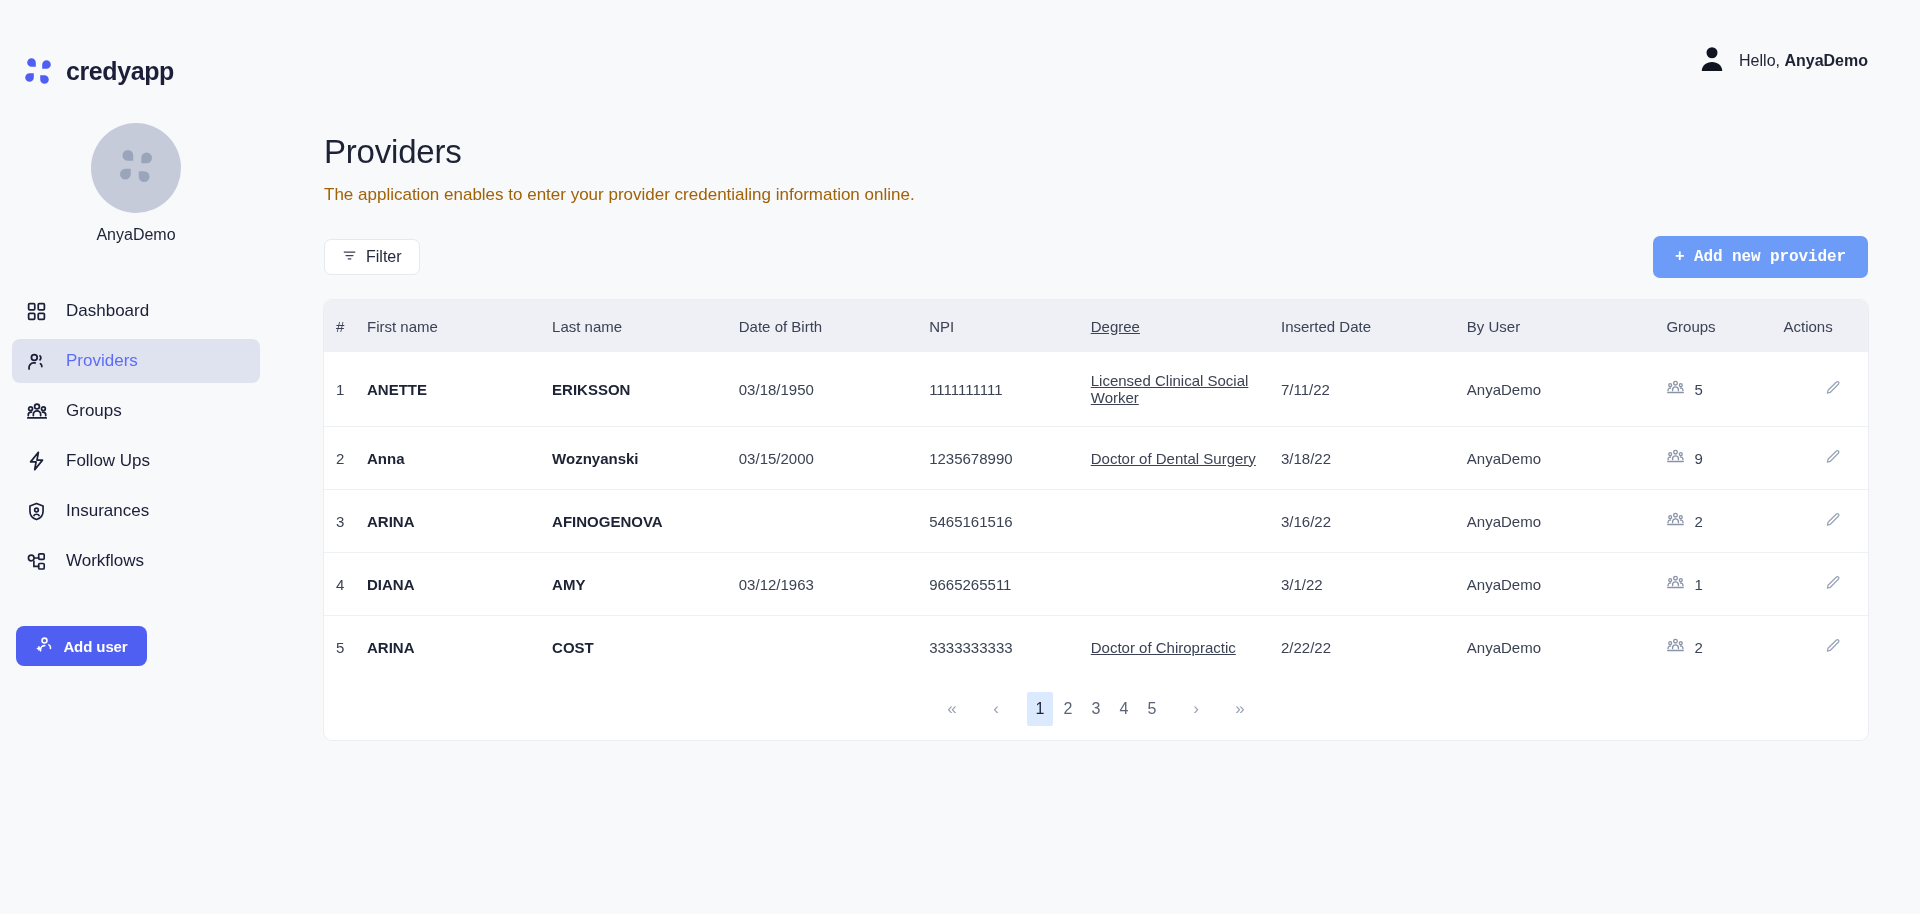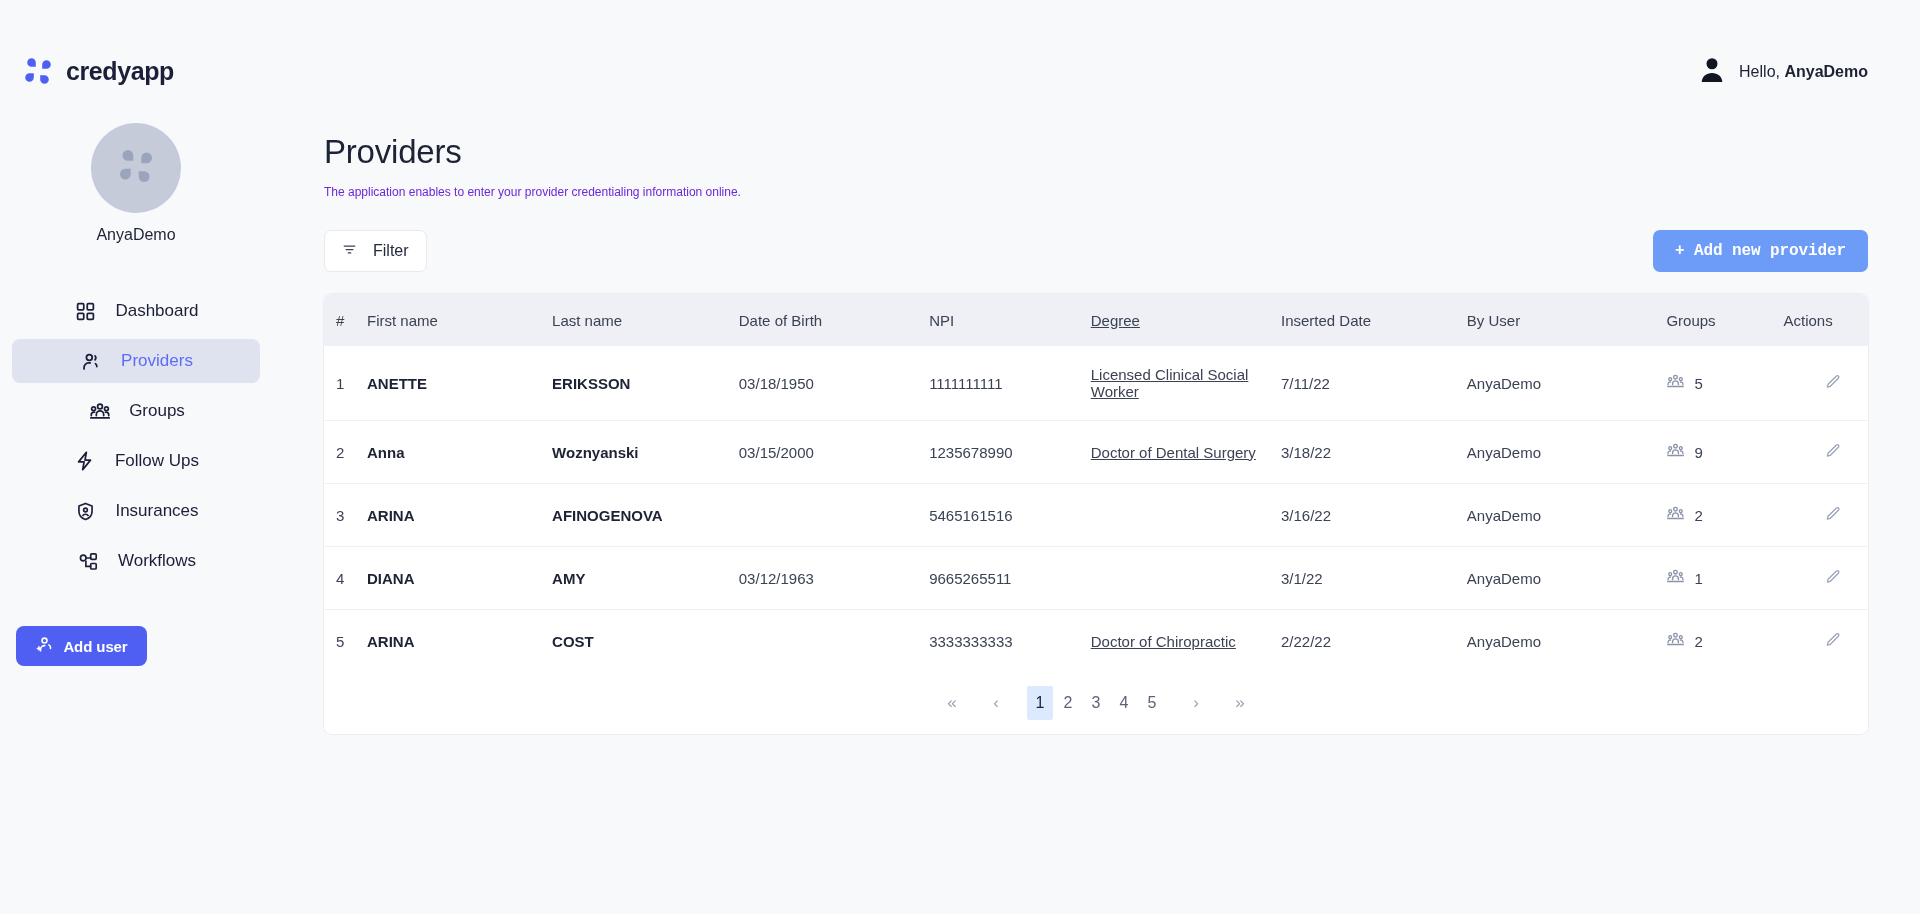--- a/index.html
+++ b/index.html
@@ -65,21 +65,20 @@
   .nav-item {
     display: flex;
     align-items: center;
     gap: 17px;
     height: 44px;
     padding: 0 12px;
     border-radius: 8px;
     margin-bottom: 6px;
     cursor: pointer;
     color: #1b1f38;
-    justify-content: center;
   }
   .nav-item .nav-label { font-size: 17px; font-weight: 400; }
   .nav-item.active { background: #dfe3f0; }
   .nav-item.active .nav-label { color: #5d6cf7; font-weight: 500; }
   .nav-item.active svg { stroke: #1b1f38; }
   .nav-icon { width: 25px; height: 25px; display:flex; align-items:center; justify-content:center; }
 
   .add-user-btn {
     margin: 43px 0 0 16px;
     width: 131px; height: 40px;
@@ -100,57 +99,57 @@
   .main {
     flex: 1;
     height: 914px;
     position: relative;
     background: #f8f9fb;
   }
 
   .topbar {
     height: 56px;
     display: flex;
-    align-items: flex-end;
+    align-items: center;
     justify-content: flex-end;
     padding: 0 52px 0 0;
   }
   .greeting-wrap { display: flex; align-items: center; gap: 12px; }
   .greeting-text { font-size: 16px; color: #1d2235; }
   .greeting-text b { font-weight: 700; }
 
   .content { padding: 44px 52px 0 52px; }
 
   .page-title {
     font-size: 33px;
     font-weight: 400;
     color: #1d2235;
     letter-spacing: -0.2px;
   }
   .page-sub {
     margin-top: 14px;
-    font-size: 12px;
-    color: #6d28d9;
+    font-size: 17px;
+    color: #a16207;
   }
 
   .toolbar {
     margin-top: 31px;
     display: flex;
     align-items: center;
     justify-content: space-between;
     height: 42px;
   }
   .filter-btn {
-    height: 42px;
+    height: 36px;
     min-width: 84px;
     padding: 0 17px;
     background: #fff;
     border: 1px solid #e7e9ee;
     border-radius: 7px;
-    display: flex; align-items: center; gap: 16px;
+    display: flex; align-items: center; gap: 9px;
     cursor: pointer;
     font-size: 16px;
     color: #242a3d;
   }
   .add-provider-btn {
     height: 42px;
     padding: 0 22px;
     background: #6c9cf7;
     border: none;
     border-radius: 7px;

